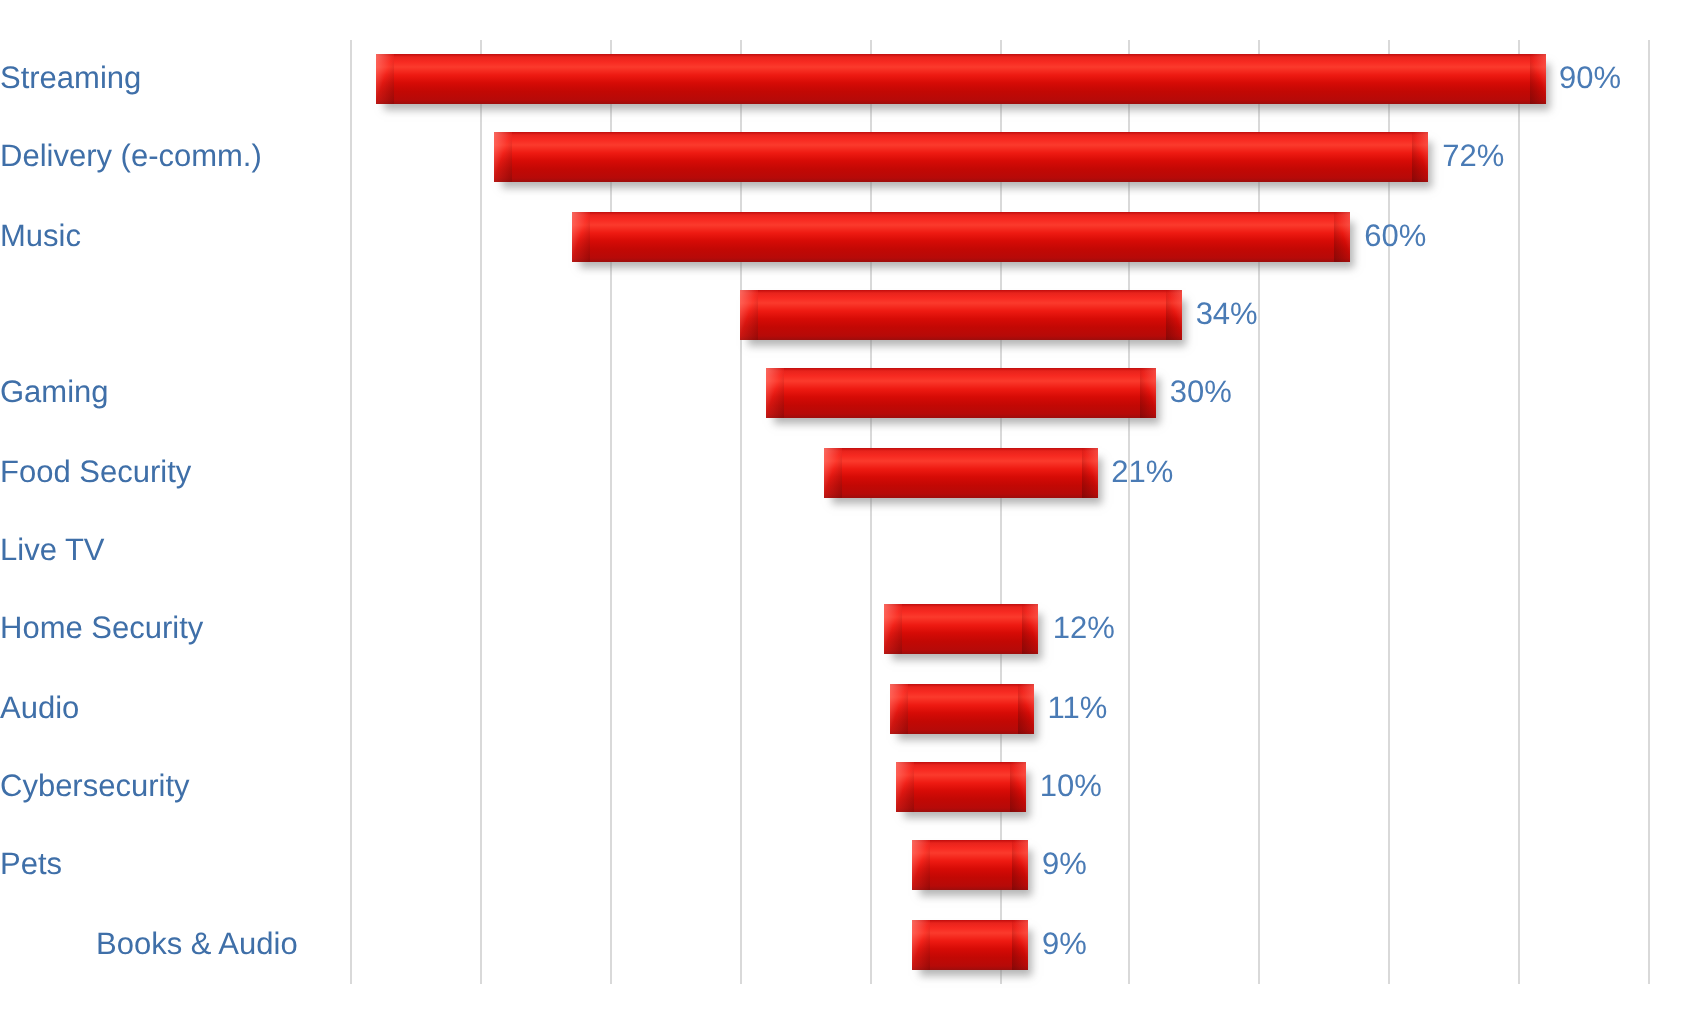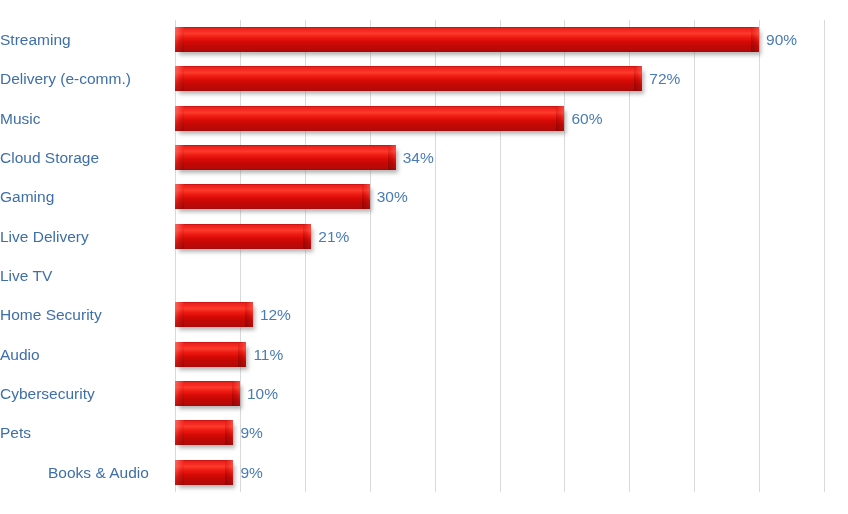--- a/index.html
+++ b/index.html
@@ -65,20 +65,21 @@
     position: absolute;
     inset: 0;
   }
   .row {
     position: absolute;
     left: 0;
     width: 100%;
     height: 39.33px;
     display: flex;
     align-items: center;
+    justify-content: center;
   }
 
   .cat-row {
     position: absolute;
     left: 0;
     width: 167px;
     height: 39.33px;
     display: flex;
     align-items: center;
     justify-content: flex-start;
@@ -154,28 +155,25 @@
   <div class="cat-axis">
       <div class="cat-row" style="top: 0px; height: 39.3333px;">
         <span class="cat-label">Streaming</span>
       </div>
       <div class="cat-row" style="top: 39.3333px; height: 39.3333px;">
         <span class="cat-label">Delivery (e-comm.)</span>
       </div>
       <div class="cat-row" style="top: 78.6667px; height: 39.3333px;">
         <span class="cat-label">Music</span>
       </div>
-      <div class="cat-row" style="top: 118px; height: 39.3333px;">
-        <span class="cat-label">Cloud Storage</span>
-      </div>
       <div class="cat-row" style="top: 157.333px; height: 39.3333px;">
         <span class="cat-label">Gaming</span>
       </div>
       <div class="cat-row" style="top: 196.667px; height: 39.3333px;">
-        <span class="cat-label">Live Delivery</span>
+        <span class="cat-label">Food Security</span>
       </div>
       <div class="cat-row" style="top: 236px; height: 39.3333px;">
         <span class="cat-label">Live TV</span>
       </div>
       <div class="cat-row" style="top: 275.333px; height: 39.3333px;">
         <span class="cat-label">Home Security</span>
       </div>
       <div class="cat-row" style="top: 314.667px; height: 39.3333px;">
         <span class="cat-label">Audio</span>
       </div>

